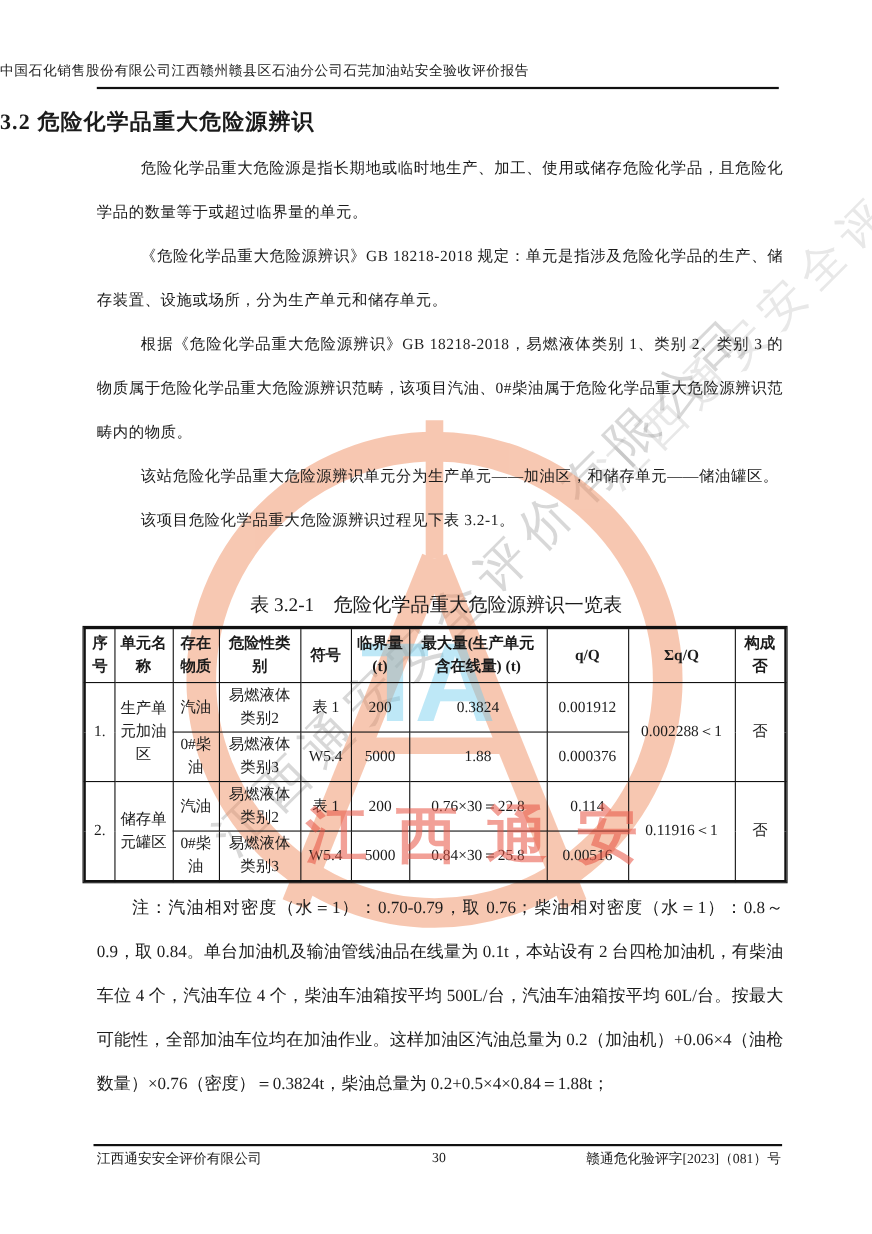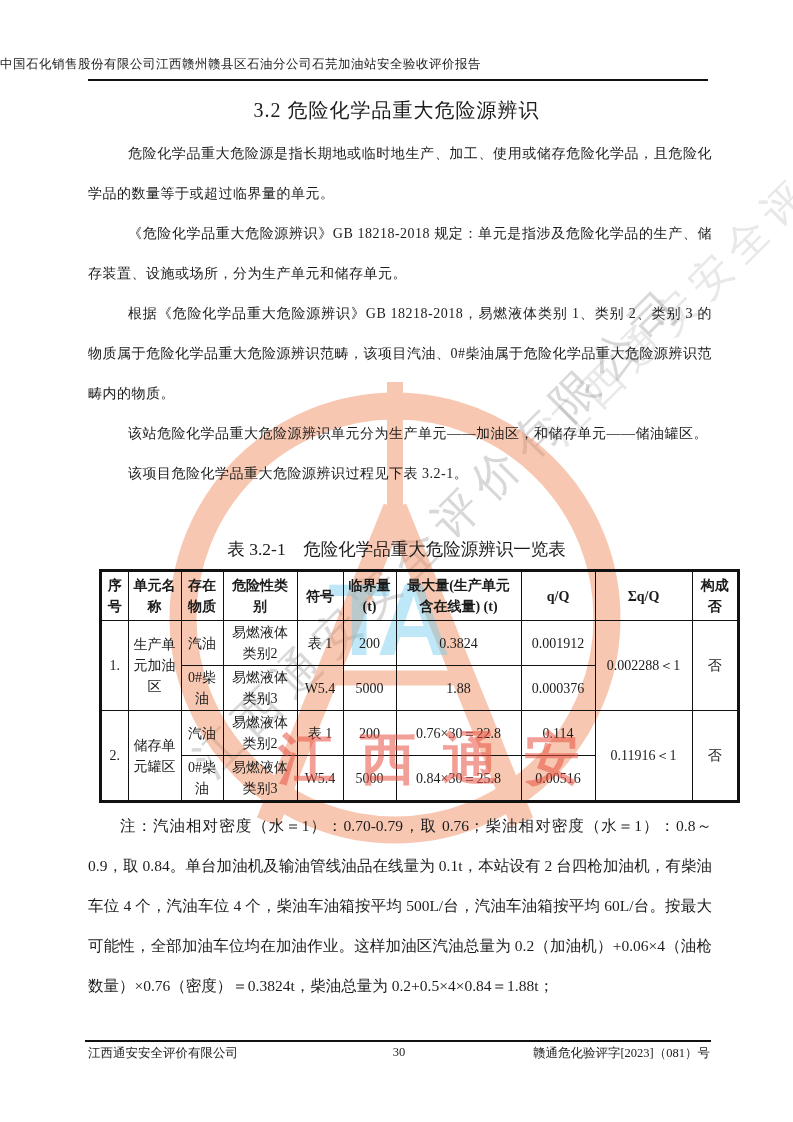--- a/index.html
+++ b/index.html
@@ -37,33 +37,33 @@
   }
   
   .content{position:absolute;inset:0;z-index:1;}
   .hdr{
     position:absolute;top:56px;left:0;width:100%;
     text-align:left;font-size:12.5px;letter-spacing:0.5px;
   }
   .hdr-line{position:absolute;top:79px;left:88px;width:620px;height:2px;background:#111;}
   .title{
     position:absolute;top:97px;left:0;width:100%;
-    text-align:center;font-size:20px;font-weight:normal;letter-spacing:1px;
+    text-align:left;font-size:20px;font-weight:bold;letter-spacing:1px;
   }
   .body-text{position:absolute;top:134px;left:88px;width:624px;}
   .body-text p{
     margin:0;font-size:14px;line-height:40px;
     text-align:justify;text-indent:40px;letter-spacing:0.5px;
   }
   .caption{
     position:absolute;top:537px;left:0;width:100%;
     text-align:center;font-size:17.5px;
   }
   table.mainTable{
-    position:absolute;top:570px;left:100px;width:623px;
+    position:absolute;top:570px;left:76px;width:623px;
     border-collapse:collapse;table-layout:fixed;
     font-size:14px;
     padding-left:26px;
   }
   table.mainTable th,table.mainTable td{
     border:1px solid #111;text-align:center;vertical-align:middle;
     padding:1px 4px;line-height:1.5;overflow:hidden;
     font-weight:normal;
   }
   table.mainTable th{font-weight:bold;height:46px;}

